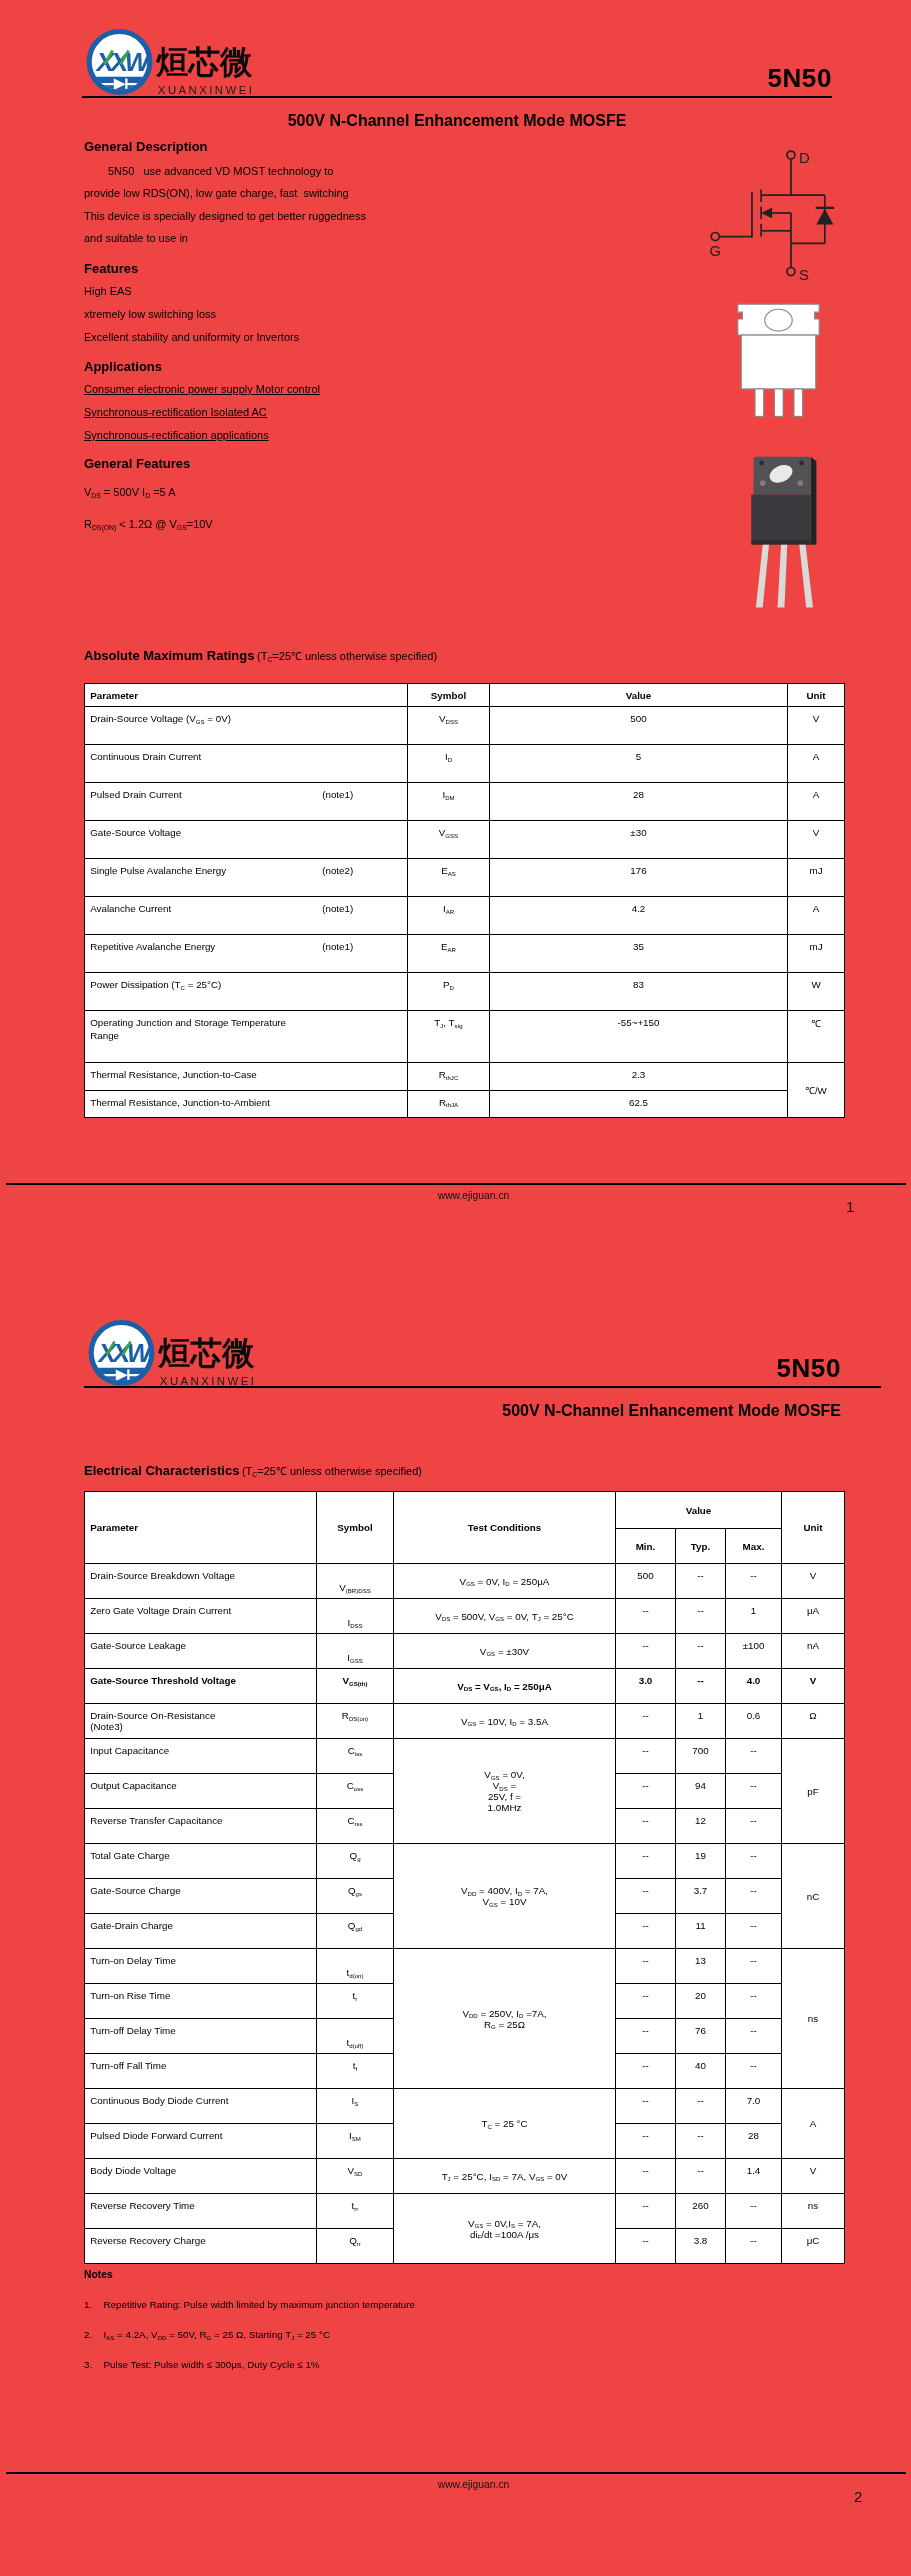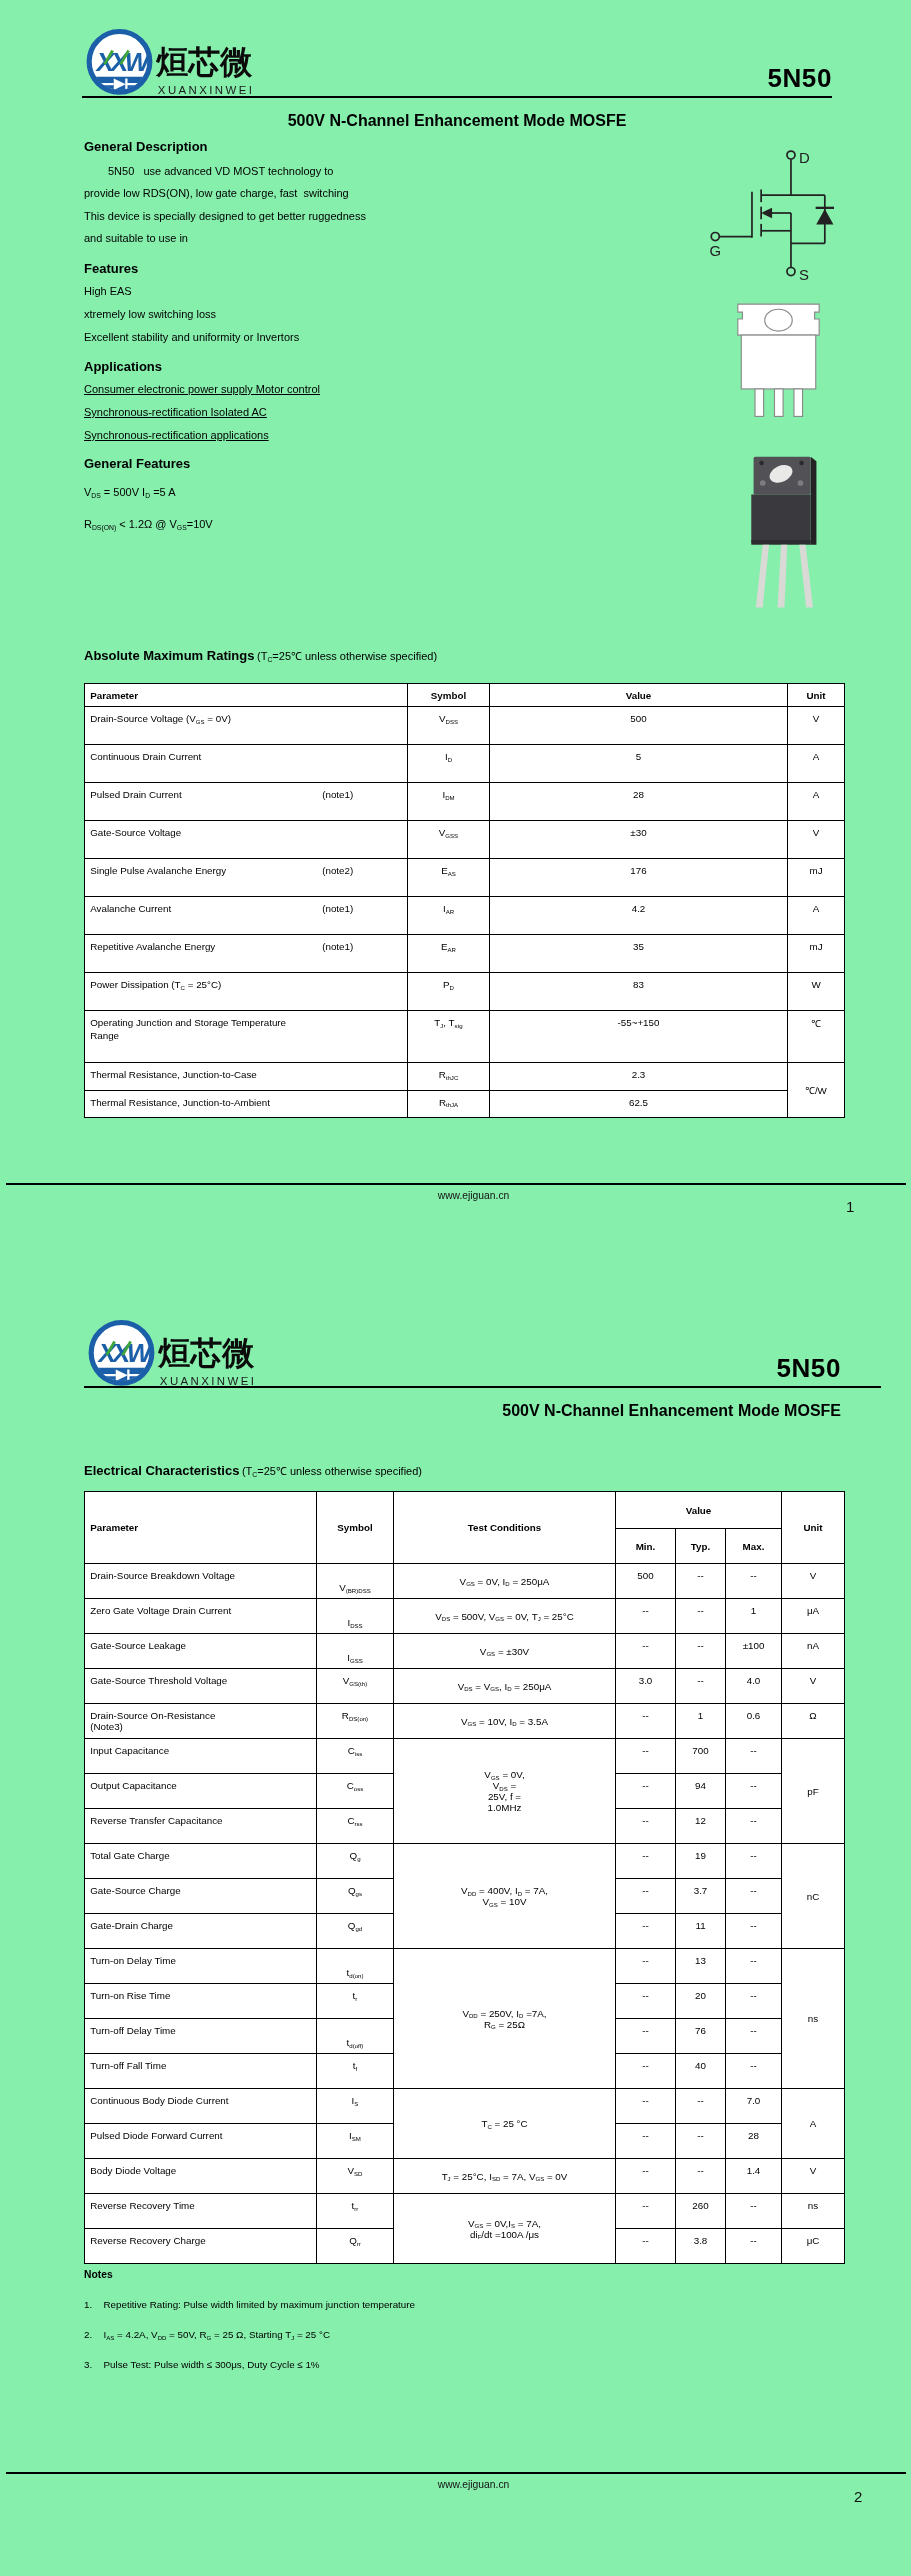--- a/index.html
+++ b/index.html
@@ -1,18 +1,18 @@
 <!DOCTYPE html>
 <html style="font-size:9.2px"><head>
 <meta charset="utf-8">
 <style>
   html,body{margin:0;padding:0;background:#ffffff;}
   body{font-family:"Liberation Sans",sans-serif;color:#000;}
   .canvas{position:relative;width:911px;height:2576px;margin:0 auto;background:#fff;overflow:hidden;}
-  .page{position:absolute;left:0;width:911px;background:#86efac;}
+  .page{position:absolute;left:0;width:911px;background:#ef4444;}
   #page-1{top:0;height:1297px;}
   #page-2{top:1297px;height:1279px;}
   .abs{position:absolute;}
 
   
   .part-number{font-size:26px;font-weight:bold;letter-spacing:0.6px;}
   .header-rule{height:2.3px;background:#000;}
   .subtitle{font-size:16px;font-weight:bold;}
   .footer-rule{height:2.3px;background:#000;}
   .footer-url{font-size:10.3px;text-align:center;color:#111;}
@@ -365,21 +365,21 @@
           </tr>
           <tr style="height: 35px;">
             <td class="param">Gate-Source Leakage</td>
             <td class="c slow">I<sub>GSS</sub></td>
             <td class="c vmid">V<sub>GS</sub> = ±30V</td>
             <td class="c">--</td>
             <td class="c">--</td>
             <td class="c">±100</td>
             <td class="c">nA</td>
           </tr>
-          <tr style="height: 35px;">
+          <tr style="height: 35px; font-weight: bold;">
             <td class="param">Gate-Source Threshold Voltage</td>
             <td class="c">V<sub>GS(th)</sub></td>
             <td class="c vmid">V<sub>DS</sub> = V<sub>GS</sub>, I<sub>D</sub> =  250μA</td>
             <td class="c">3.0</td>
             <td class="c">--</td>
             <td class="c">4.0</td>
             <td class="c">V</td>
           </tr>
           <tr style="height: 35px;">
             <td class="param">Drain-Source On-Resistance<br>(Note3)</td>

